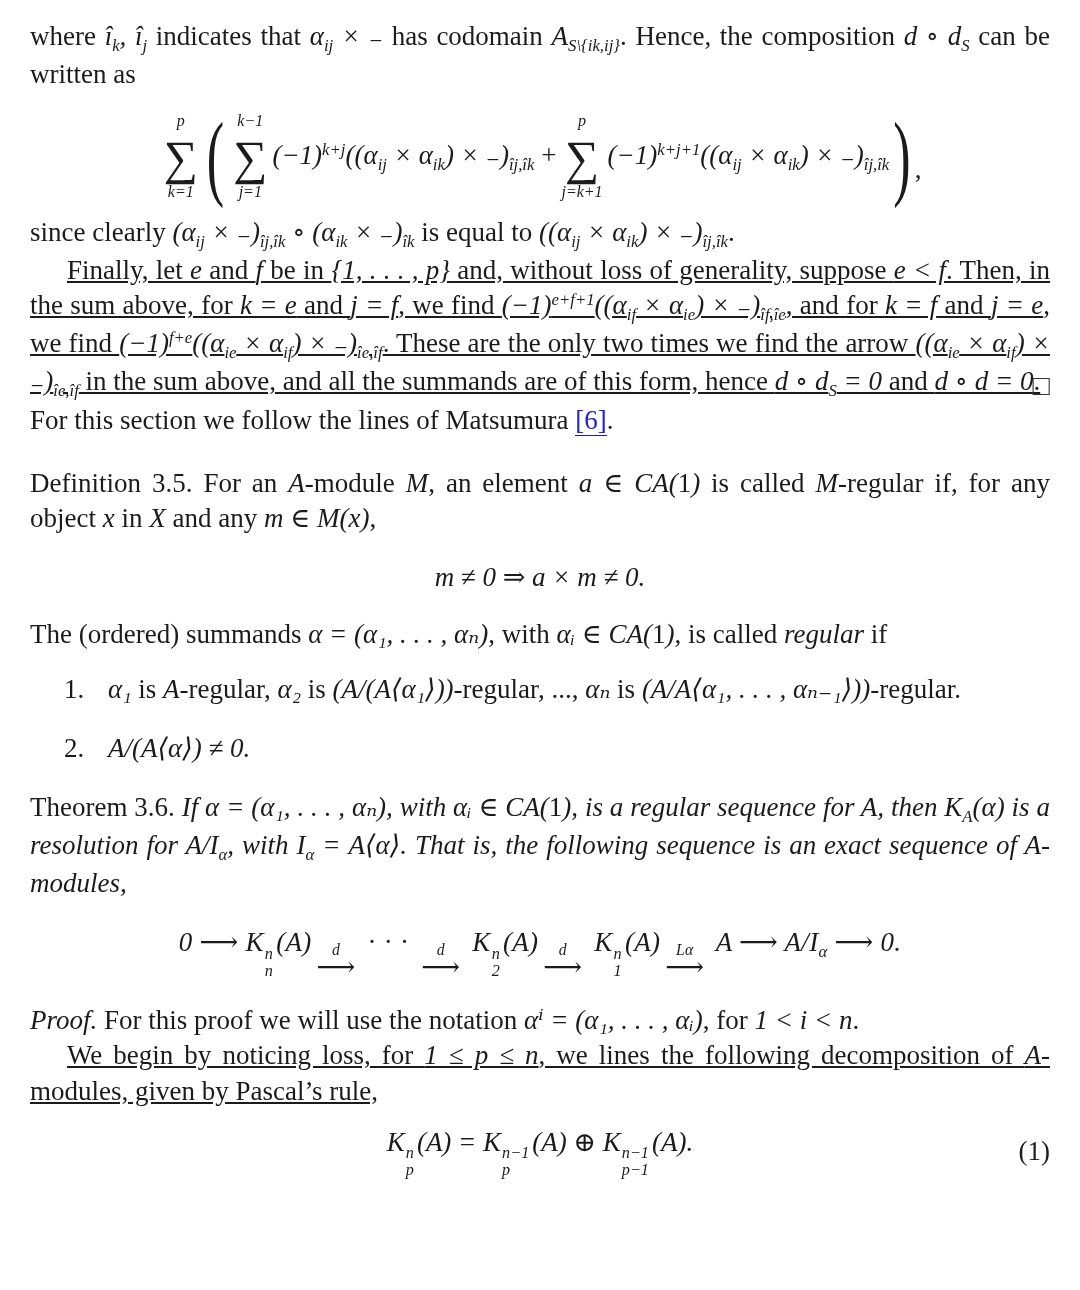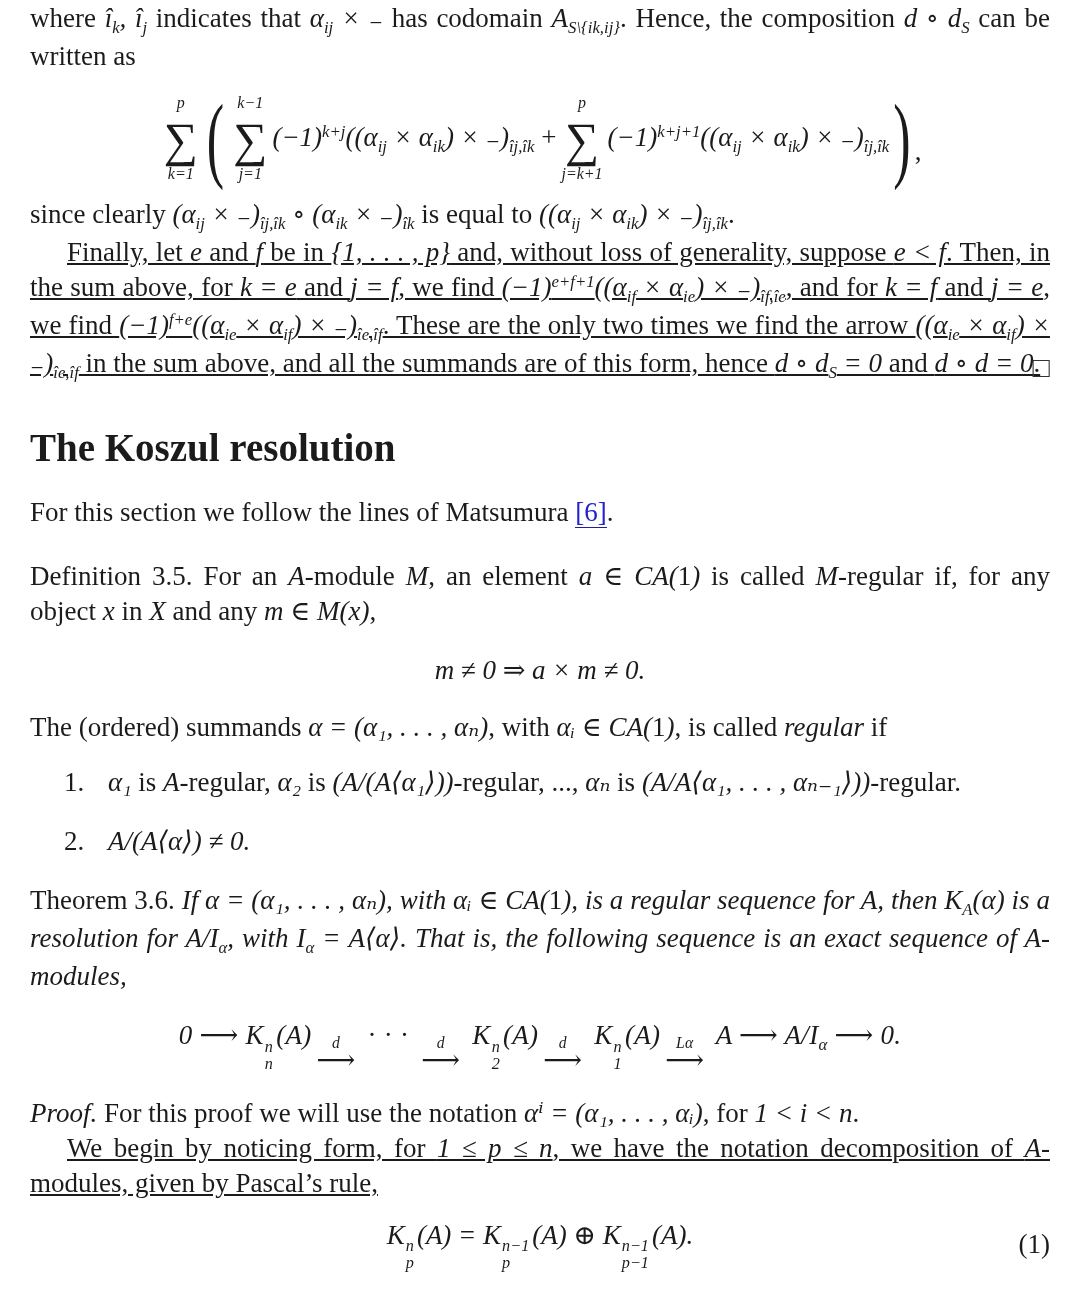--- a/index.html
+++ b/index.html
@@ -2,21 +2,21 @@
 <html><head>
 <meta charset="utf-8">
 <style>
   html,body{margin:0;padding:0;background:#ffffff;}
   body{
     width:1080px;height:1290px;overflow:hidden;
     color:#1b1b1b;
     font-family:"Liberation Serif","DejaVu Serif","DejaVu Sans",serif;
     font-size:27px;line-height:1.3;
   }
-  .page{box-sizing:border-box;width:1080px;padding:1px 30px 0;text-align:justify;}
+  .page{box-sizing:border-box;width:1080px;padding:19px 30px 0;text-align:justify;}
   p{margin:0;}
   .indent{text-indent:37px;text-decoration:underline;}
 
   
   .sg-r{}
   .sg-i{font-style:italic;}
   .sg-b{font-weight:400;}
   .sg-sub,.sg-isub{font-size:0.62em;vertical-align:-0.38em;}
   .sg-sup,.sg-isup{font-size:0.62em;vertical-align:0.52em;}
   .sg-isub,.sg-isup{font-style:italic;}
@@ -88,21 +88,20 @@
     <span class="trail">,</span>
   </div>
 
   <p><span class="sg-r">since clearly </span><span class="sg-i">(α</span><span class="sg-isub">ij</span><span class="sg-i"> × ₋)</span><span class="sg-isub">îj,îk</span><span class="sg-r"> ∘ </span><span class="sg-i">(α</span><span class="sg-isub">ik</span><span class="sg-i"> × ₋)</span><span class="sg-isub">îk</span><span class="sg-r"> is equal to </span><span class="sg-i">((α</span><span class="sg-isub">ij</span><span class="sg-i"> × α</span><span class="sg-isub">ik</span><span class="sg-i">) × ₋)</span><span class="sg-isub">îj,îk</span><span class="sg-r">.</span></p>
 
   <p class="indent qedwrap">
     <span><span class="sg-r">Finally, let </span><span class="sg-i">e</span><span class="sg-r"> and </span><span class="sg-i">f</span><span class="sg-r"> be in </span><span class="sg-i">{1, . . . , p}</span><span class="sg-r"> and, without loss of generality, suppose </span><span class="sg-i">e &lt; f</span><span class="sg-r">. Then, in the sum above, for </span><span class="sg-i">k = e</span><span class="sg-r"> and </span><span class="sg-i">j = f</span><span class="sg-r">, we find </span><span class="sg-i">(−1)</span><span class="sg-isup">e+f+1</span><span class="sg-i">((α</span><span class="sg-isub">if</span><span class="sg-i"> × α</span><span class="sg-isub">ie</span><span class="sg-i">) × ₋)</span><span class="sg-isub">îf,îe</span><span class="sg-r">, and for </span><span class="sg-i">k = f</span><span class="sg-r"> and </span><span class="sg-i">j = e</span><span class="sg-r">, we find </span><span class="sg-i">(−1)</span><span class="sg-isup">f+e</span><span class="sg-i">((α</span><span class="sg-isub">ie</span><span class="sg-i"> × α</span><span class="sg-isub">if</span><span class="sg-i">) × ₋)</span><span class="sg-isub">îe,îf</span><span class="sg-r">. These are the only two times we find the arrow </span><span class="sg-i">((α</span><span class="sg-isub">ie</span><span class="sg-i"> × α</span><span class="sg-isub">if</span><span class="sg-i">) × ₋)</span><span class="sg-isub">îe,îf</span><span class="sg-r"> in the sum above, and all the summands are of this form, hence </span><span class="sg-i">d ∘ d</span><span class="sg-isub">S</span><span class="sg-i"> = 0</span><span class="sg-r"> and </span><span class="sg-i">d ∘ d = 0</span><span class="sg-r">.</span></span>
     <span class="qed">□</span>
   </p>
 
-  <h2 class="section">The Koszul resolution</h2>
 
   <p>
     <span>For this section we follow the lines of Matsumura </span><span class="cite">[6]</span><span>.</span>
   </p>
 
   <p style="margin-top:28px;"><span class="sg-b">Definition 3.5.</span><span class="sg-r"> For an </span><span class="sg-i">A</span><span class="sg-r">-module </span><span class="sg-i">M</span><span class="sg-r">, an element </span><span class="sg-i">a ∈ CA(</span><span class="sg-b">1</span><span class="sg-i">)</span><span class="sg-r"> is called </span><span class="sg-i">M</span><span class="sg-r">-regular if, for any object </span><span class="sg-i">x</span><span class="sg-r"> in </span><span class="sg-i">X</span><span class="sg-r"> and any </span><span class="sg-i">m ∈ M(x)</span><span class="sg-r">,</span></p>
 
   <div class="display" style="margin:24px 0 22px;"><span class="sg-i">m ≠ 0 ⇒ a × m ≠ 0.</span></div>
 
   <p><span class="sg-r">The (ordered) summands </span><span class="sg-i">α = (α₁, . . . , αₙ)</span><span class="sg-r">, with </span><span class="sg-i">αᵢ ∈ CA(</span><span class="sg-b">1</span><span class="sg-i">)</span><span class="sg-r">, is called </span><span class="sg-i">regular</span><span class="sg-r"> if</span></p>
@@ -137,21 +136,21 @@
         <span class="shaft">⟶</span>
       </span><span class="sg-i"> K</span><span class="stack">
         <span>n</span>
         <span>1</span>
       </span><span class="sg-i">(A)</span><span class="arr">
         <span class="lbl">Lα</span>
         <span class="shaft">⟶</span>
       </span><span class="sg-i"> A </span><span class="sg-r">⟶</span><span class="sg-i"> A/I</span><span class="sg-isub">α</span><span class="sg-r"> </span><span class="sg-r">⟶</span><span class="sg-i"> 0.</span></div>
 
   <p><span class="sg-i">Proof.</span><span class="sg-r"> For this proof we will use the notation </span><span class="sg-i">αⁱ = (α₁, . . . , αᵢ)</span><span class="sg-r">, for </span><span class="sg-i">1 &lt; i &lt; n</span><span class="sg-r">.</span></p>
-  <p class="indent"><span class="sg-r">We begin by noticing form, for </span><span class="sg-i">1 ≤ p ≤ n</span><span class="sg-r">, we have the notation decomposition of </span><span class="sg-i">A</span><span class="sg-r">-modules, given by Pascal’s rule,</span></p>
+  <p class="indent"><span class="sg-r">We begin by noticing loss, for </span><span class="sg-i">1 ≤ p ≤ n</span><span class="sg-r">, we lines the following decomposition of </span><span class="sg-i">A</span><span class="sg-r">-modules, given by Pascal’s rule,</span></p>
 
   <div class="eqrow">
     <span><span class="sg-i">K</span><span class="stack">
           <span>n</span>
           <span>p</span>
         </span><span class="sg-i">(A) = K</span><span class="stack">
           <span>n−1</span>
           <span>p</span>
         </span><span class="sg-i">(A) ⊕ K</span><span class="stack">
           <span>n−1</span>

